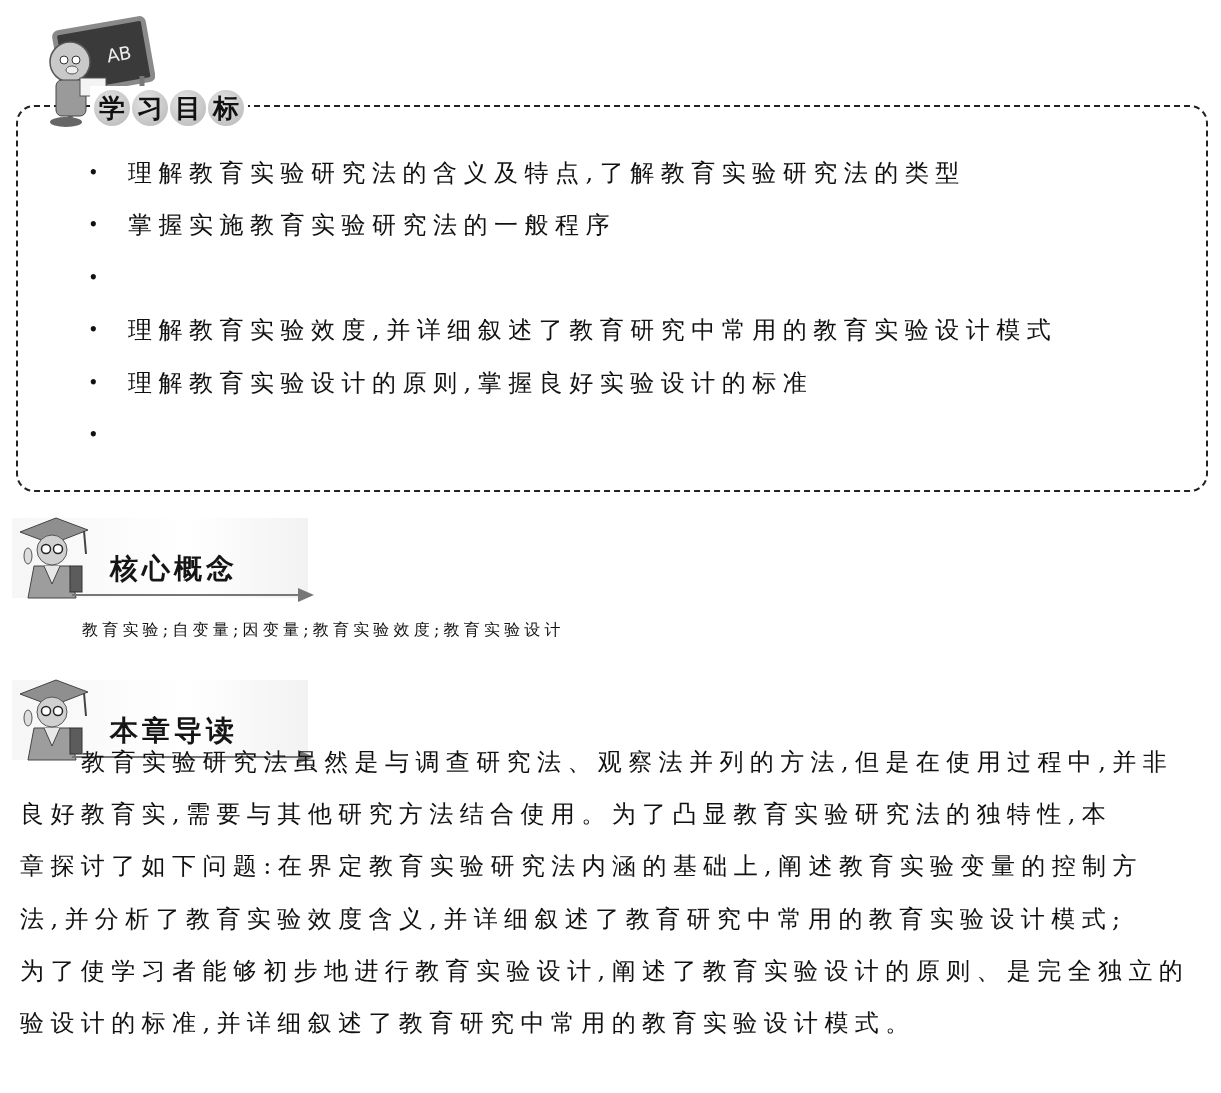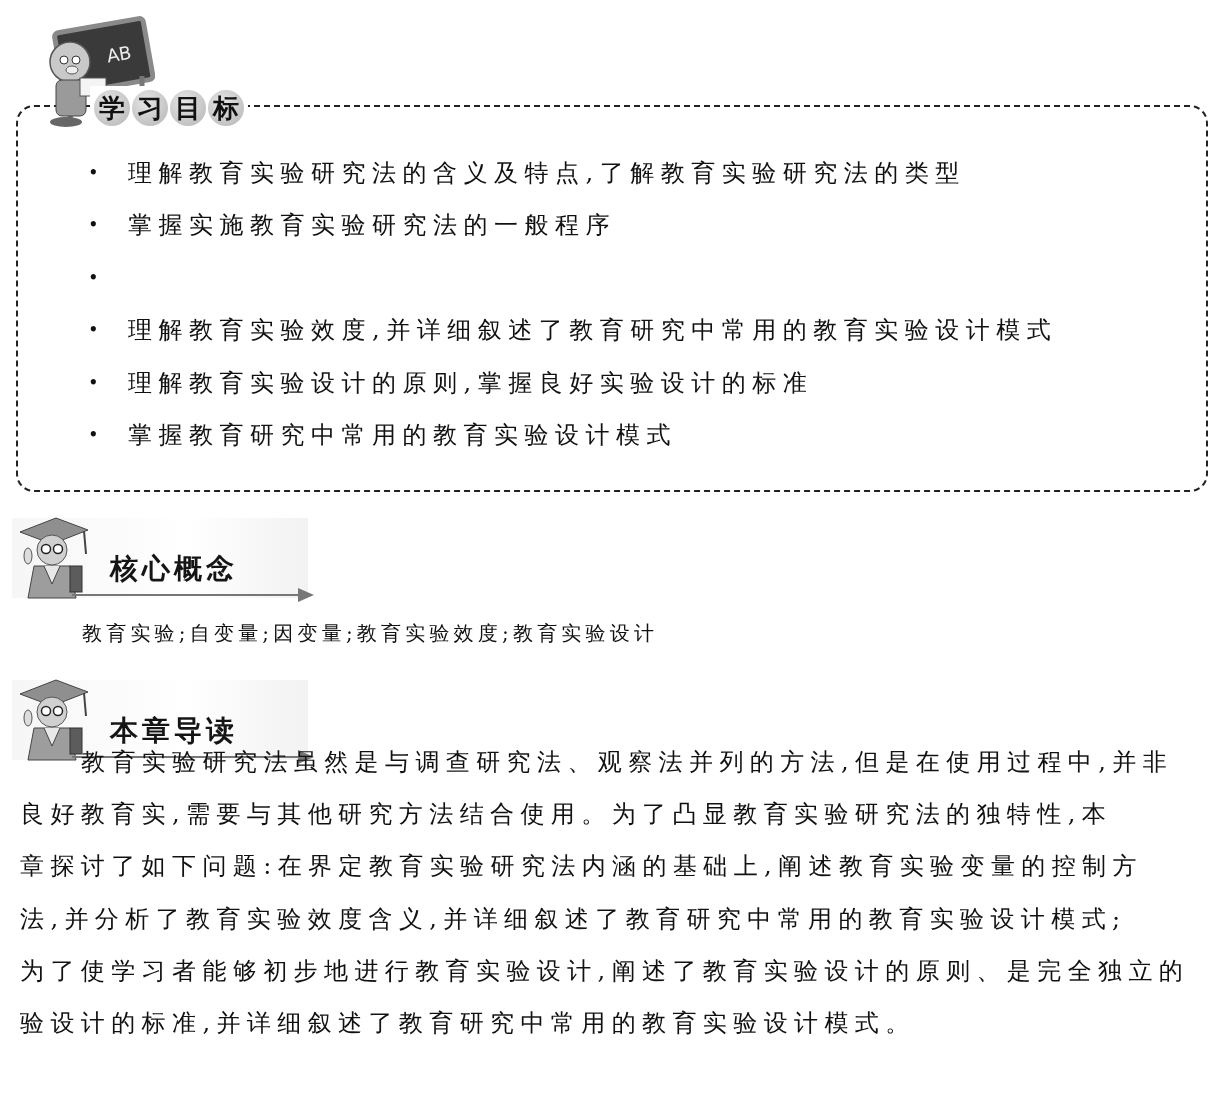--- a/index.html
+++ b/index.html
@@ -40,21 +40,21 @@
   .section-head .head-title {
     position: absolute; left: 98px; top: 40px;
     font-family: Liberation Sans, sans-serif; font-weight: bold; font-size: 28px; letter-spacing: 4px; color: #151515;
   }
   .section-head .arrow-line { position: absolute; left: 60px; top: 84px; width: 236px; height: 2px; background: #777; }
   .section-head .arrow-head {
     position: absolute; left: 286px; top: 78px; width: 0; height: 0;
     border-top: 7px solid transparent; border-bottom: 7px solid transparent; border-left: 16px solid #777;
   }
 
-  .concepts { position: absolute; left: 82px; top: 620px; font-size: 20px; letter-spacing: 4.2px; }
+  .concepts { position: absolute; left: 82px; top: 620px; font-size: 16px; letter-spacing: 4.2px; }
 
   .intro { position: absolute; left: 20px; top: 736px; width: 1186px; font-size: 24px;
            line-height: 52.2px; letter-spacing: 6.4px; text-align: justify; }
   .intro-line { white-space: nowrap; display: block; height: 52.2px; }
   .intro-line.first { text-indent: 61px; }
 </style>
 </head>
 <body>
 
 <div class="objectives-box"></div>
@@ -97,21 +97,20 @@
   <li class="obj-item">
       <span class="bullet">•</span>
       <span>理解教育实验效度,并详细叙述了教育研究中常用的教育实验设计模式</span>
     </li>
   <li class="obj-item">
       <span class="bullet">•</span>
       <span>理解教育实验设计的原则,掌握良好实验设计的标准</span>
     </li>
   <li class="obj-item">
       <span class="bullet">•</span>
-      <span>掌握教育研究中常用的教育实验设计模式</span>
     </li>
 </ul>
 
 <div class="section-head" style="top:510px;">
   <div class="bar"></div>
   <svg class="scholar" viewBox="0 0 80 92">
     <polygon points="8,22 44,8 76,20 40,34" fill="#8f8f8f" stroke="#444"></polygon>
     <line x1="72" y1="21" x2="74" y2="44" stroke="#444" stroke-width="2"></line>
     <circle cx="40" cy="40" r="15" fill="#d0d0d0" stroke="#555"></circle>
     <circle cx="34" cy="39" r="4.5" fill="#fff" stroke="#222" stroke-width="1.5"></circle>

